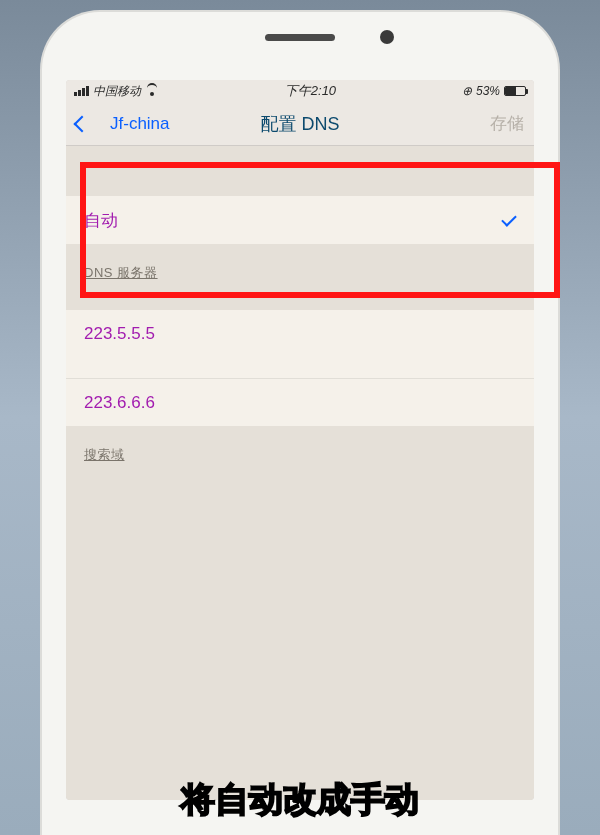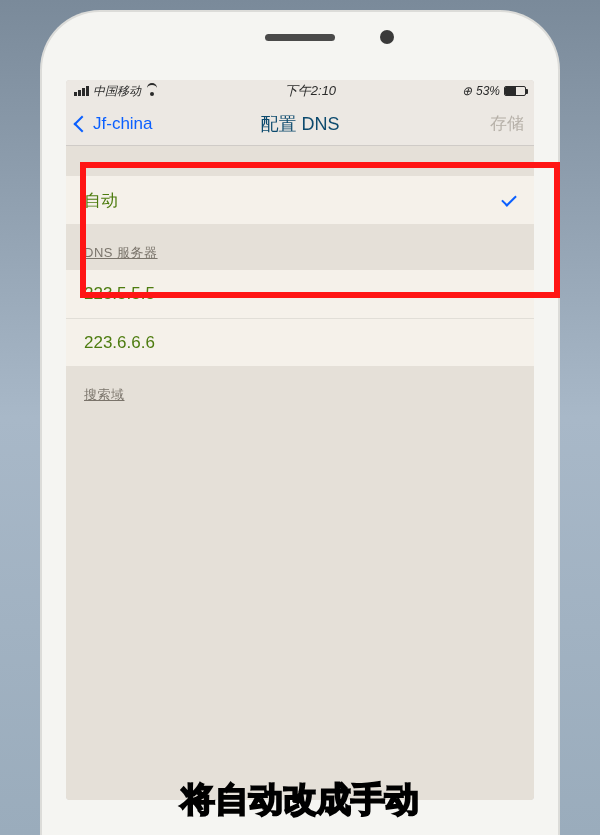--- a/index.html
+++ b/index.html
@@ -87,21 +87,21 @@
     .nav-bar {
       height: 44px;
       display: flex;
       align-items: center;
       justify-content: space-between;
       padding: 0 10px;
       border-bottom: 1px solid rgba(0,0,0,0.12);
       background: #ece8e3;
     }
     .nav-back {
-      display: flex; align-items: center; gap: 3px;
+      display: flex; align-items: center; gap: 20px;
       color: #0a5fff; font-size: 17px;
       cursor: pointer;
     }
     .chev-left {
       width: 12px; height: 12px;
       border-left: 2.5px solid #0a5fff;
       border-bottom: 2.5px solid #0a5fff;
       transform: rotate(45deg);
       margin-right: 2px;
     }
@@ -118,22 +118,23 @@
     }
     .group-gap { height: 30px; }
     .cell-group { background: #f5f1ea; }
     .cell {
       height: 48px;
       display: flex;
       align-items: center;
       justify-content: space-between;
       padding: 0 18px;
       font-size: 17px;
-      color: #4d7c0f;
+      color: #a21caf;
       cursor: pointer;
+      margin-top: 20px;
     }
     .cell + .cell { border-top: 1px solid rgba(0,0,0,0.08); }
     .checkmark {
       width: 14px; height: 8px;
       border-left: 2.5px solid #0a5fff;
       border-bottom: 2.5px solid #0a5fff;
       transform: rotate(-45deg);
       margin-bottom: 3px;
     }
     .group-header {

